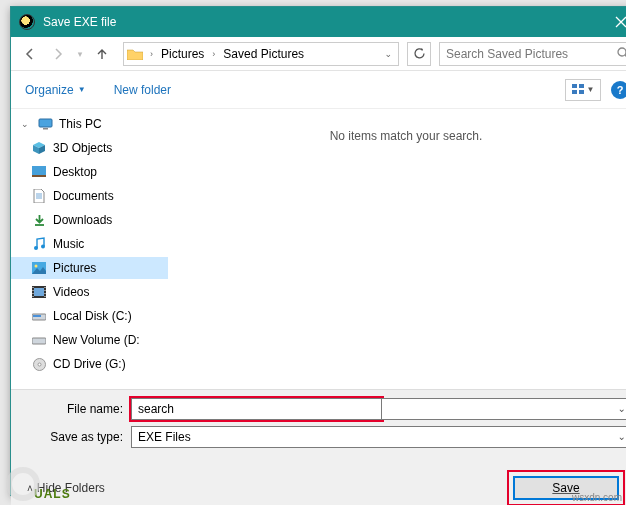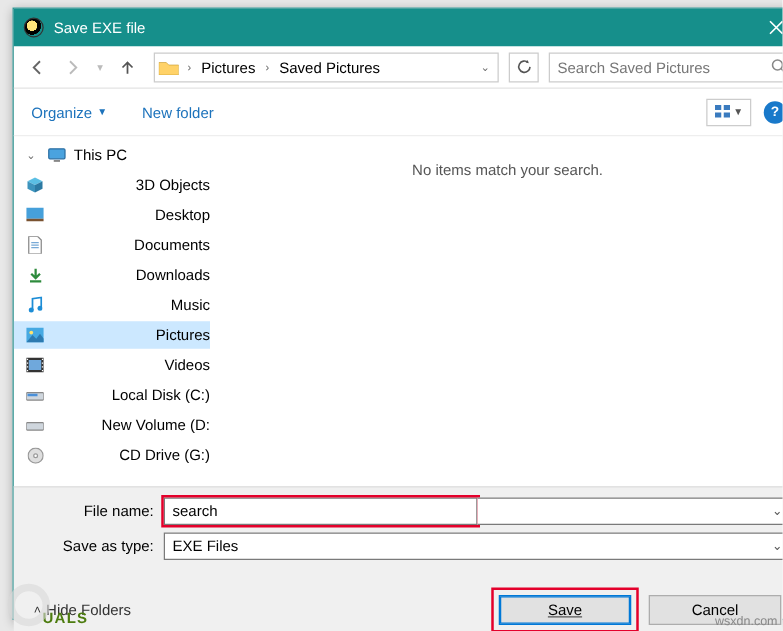--- a/index.html
+++ b/index.html
@@ -28,21 +28,21 @@
 .toolbar { height: 38px; display: flex; align-items: center; padding: 0 14px; border-bottom: 1px solid #eee; }
 .tb-item { color: #1d73bc; margin-right: 28px; display:flex; align-items:center; gap:4px;justify-content:flex-end; }
 .tb-right { margin-left:auto; display:flex; align-items:center; gap:10px; }
 .viewbtn { width:36px; height:22px; border:1px solid #ccc; display:flex;align-items:center;justify-content:center; gap:2px; }
 .helpico { width:18px; height:18px; border-radius:50%; background:#1979ca; color:#fff; display:flex;align-items:center;justify-content:center; font-weight:bold; font-size:11px; }
 
 
 .body { display:flex; height: 280px; }
 .tree { width: 158px; border-right:1px solid transparent; overflow:hidden; padding-top:4px; }
 .tree .node { display:flex; align-items:center; height:22px; padding-left:10px; gap:6px; margin-bottom:2px; }
-.tree .node.child { padding-left:9px;justify-content:space-between; }
+.tree .node.child { padding-left:20px; }
 .tree .node.sel { background:#cce8ff; }
 .tree .ico { width:16px; height:16px; display:flex;align-items:center;justify-content:center; font-size:13px; }
 .tree .exp { width:10px; font-size:9px; color:#666; }
 .main { flex:1; display:flex; align-items:flex-start; justify-content:center; padding-top:20px; color:#555; }
 
 
 .bottom { border-top:1px solid #ddd; background:#f0f0f0; padding:8px 12px 10px 12px; }
 .field-row { display:flex; align-items:center; margin-bottom:6px; }
 .field-row label { width:108px; text-align:right; padding-right:8px; }
 .combo { flex:1; height:22px; border:1px solid #7a7a7a; background:#fff; display:flex; align-items:center; padding:0 6px; position:relative; }
@@ -275,23 +275,20 @@
     <div class="btn-row">
       <div class="hide-folders">
         <span style="font-size:10px">˄</span>
         <span>Hide Folders</span>
       </div>
       <span class="redbox2">
         <div class="winbtn primary">
           <span style="text-decoration:underline;text-decoration-color:#555">Save</span>
         </div>
       </span>
-      <div class="winbtn">
-        <span>Cancel</span>
-      </div>
     </div>
   </div>
 
 </div>
 
 <div class="wm">
   <span class="circ"></span>
   <span>UALS</span>
 </div>
 <div class="src">wsxdn.com</div>

